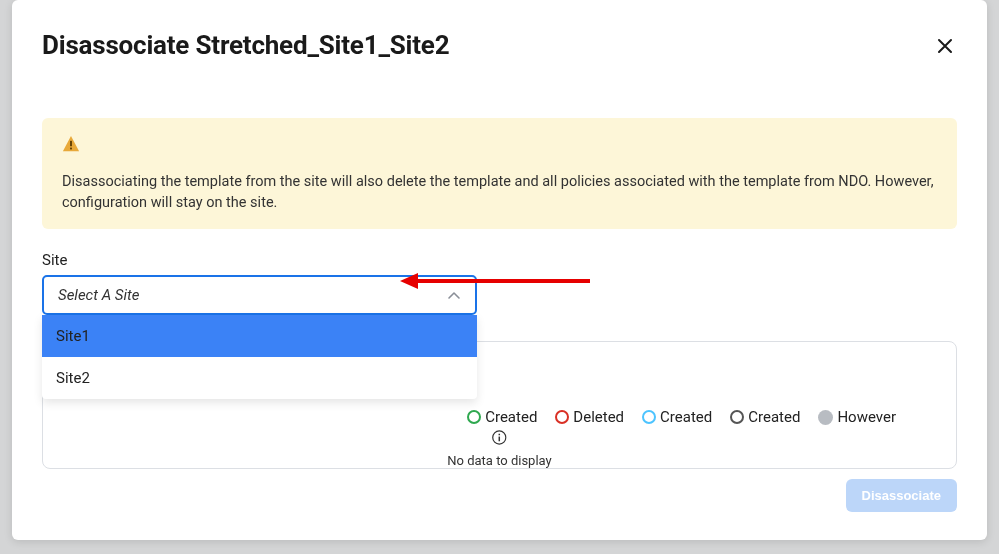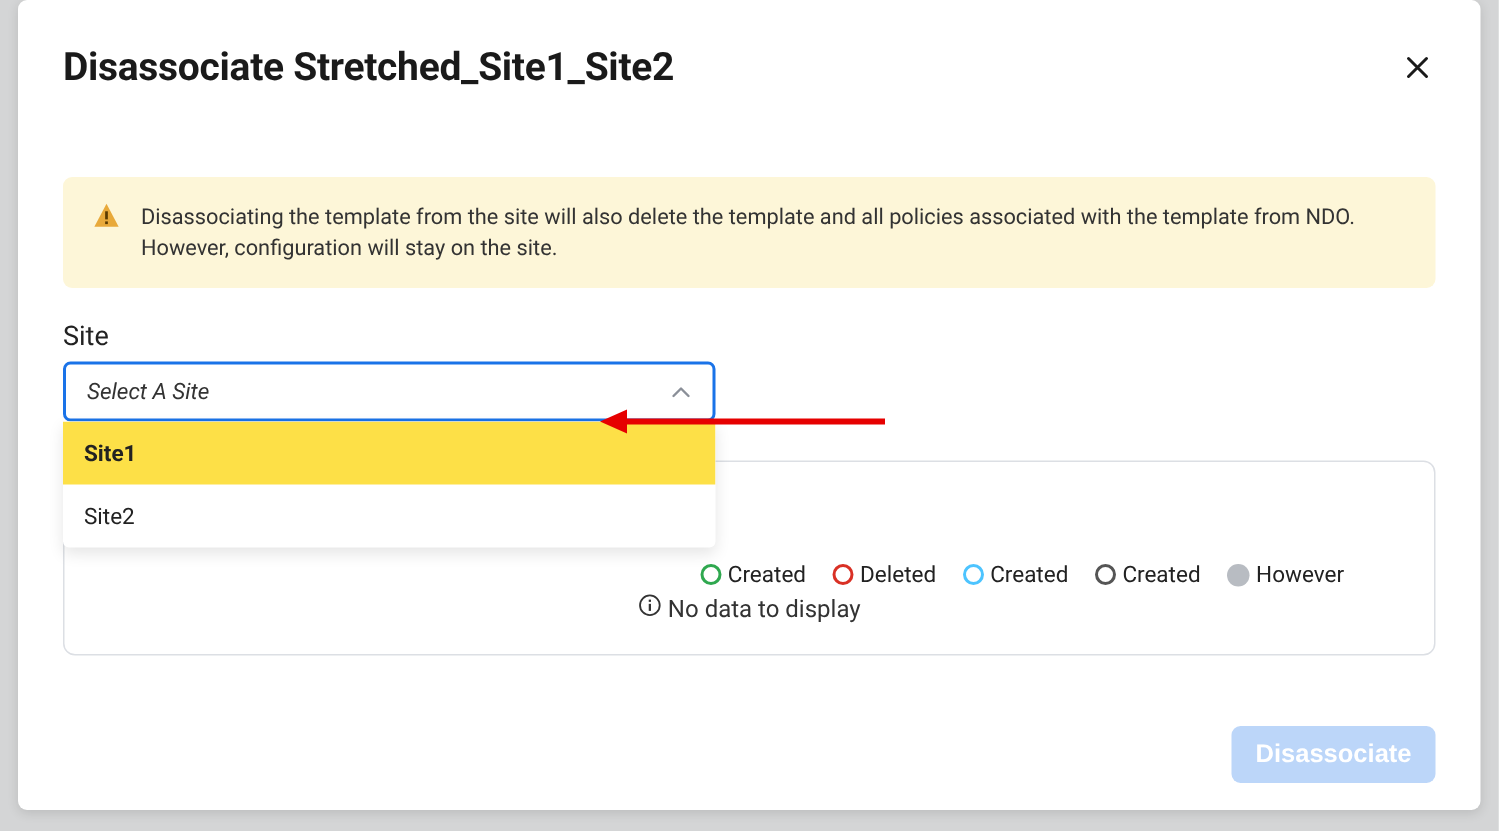--- a/index.html
+++ b/index.html
@@ -13,21 +13,21 @@
     overflow: hidden;
   }
   .modal {
     position: absolute;
     top: 0;
     left: 12px;
     right: 12px;
     bottom: 14px;
     background: #fff;
     border-radius: 6px;
-    padding: 30px 30px 18px 30px;
+    padding: 30px 30px 28px 30px;
     box-shadow: 0 2px 8px rgba(0,0,0,0.12);
     display: flex;
     flex-direction: column;
   }
   .modal-header {
     display: flex;
     justify-content: space-between;
     align-items: flex-start;
   }
   .page-title {
@@ -46,33 +46,34 @@
     margin-top: 4px;
   }
   .warning-banner {
     margin-top: 58px;
     background: #fdf6d8;
     border-radius: 6px;
     padding: 16px 20px;
     display: flex;
     gap: 14px;
     align-items: flex-start;
+    flex-direction: column;
   }
   .warn-icon {
     flex: 0 0 auto;
     margin-top: 1px;
   }
   .warn-text {
     font-size: 14.5px;
     color: #333;
     line-height: 1.45;
   }
   .field-label {
     margin-top: 22px;
-    font-size: 18px;
+    font-size: 15px;
     color: #222;
     margin-bottom: 6px;
   }
   .select-wrap {
     position: relative;
     width: 435px;
   }
   .select-input {
     width: 100%;
     height: 40px;
@@ -105,22 +106,21 @@
     overflow: hidden;
     z-index: 10;
   }
   .dropdown-item {
     padding: 12px 14px;
     font-size: 15px;
     color: #222;
     cursor: pointer;
   }
   .dropdown-item.highlight {
-    background: #fde047;
-    font-weight: bold;
+    background: #3b82f6;
   }
   .preview-box {
     margin-top: 26px;
     border: 1px solid #dcdfe4;
     border-radius: 8px;
     height: 130px;
     position: relative;
   }
   .legend-row {
     position: absolute;
@@ -149,39 +149,40 @@
   .c-created { border-color: #2fa84f; }
   .c-deleted { border-color: #d93025; }
   .c-modified { border-color: #4dc4ff; }
   .c-existing { border-color: #555; }
   .c-shadow { background: #b8bcc2; border: none; width: 15px; height: 15px; }
   .nodata {
     position: absolute;
     top: 88px;
     left: 50%;
     transform: translateX(-50%);
-    font-size: 16px;
+    font-size: 13px;
     color: #333;
     display: flex;
     align-items: center;
     gap: 5px;
+    flex-direction: column;
   }
   .footer {
     margin-top: auto;
     display: flex;
     justify-content: flex-end;
     padding-top: 10px;
   }
   .btn-primary {
     background: #bcd6f9;
     color: #fff;
     border: none;
     border-radius: 6px;
     padding: 9px 16px;
-    font-size: 17px;
+    font-size: 13px;
     font-weight: 600;
     cursor: default;
   }
   .arrow {
     position: absolute;
     top: 271px;
     left: 400px;
     width: 190px;
     height: 20px;
     z-index: 20;

